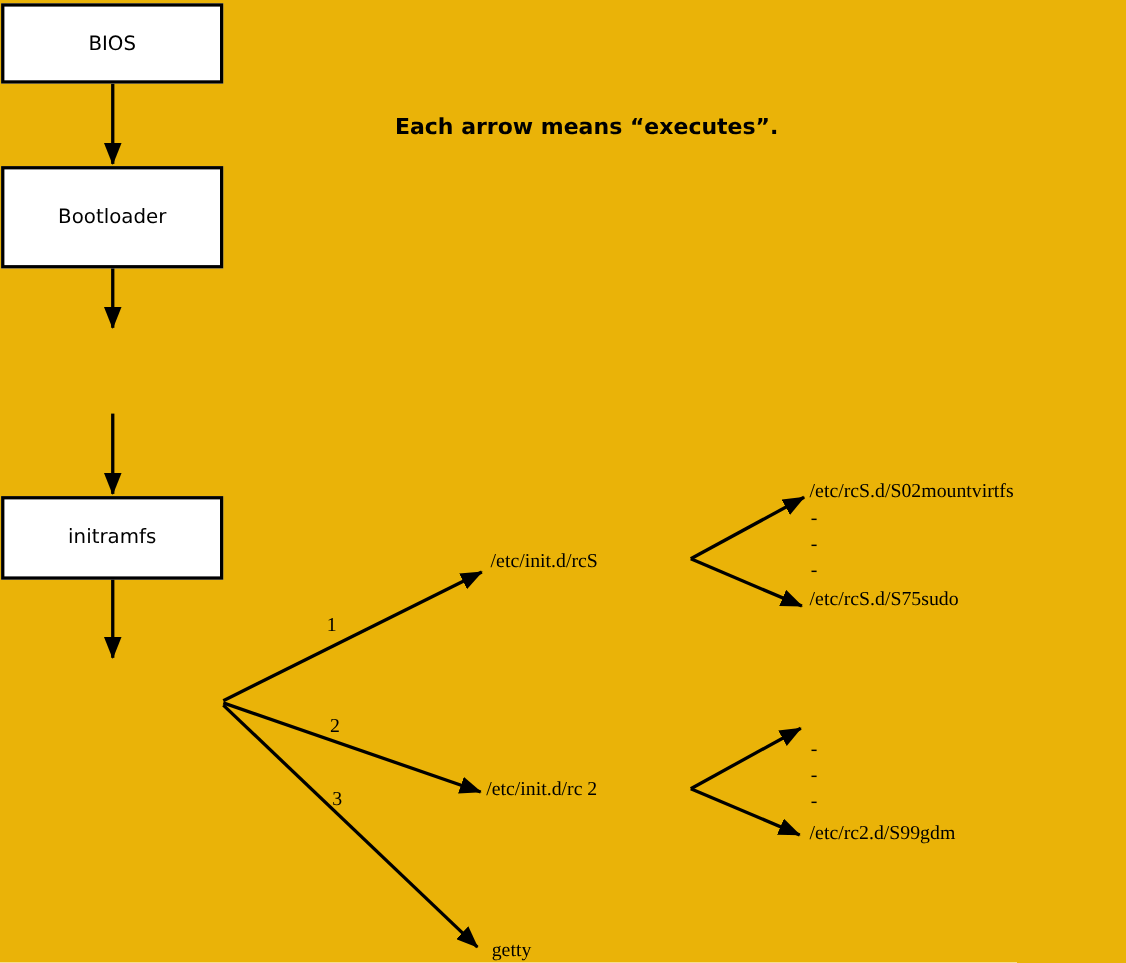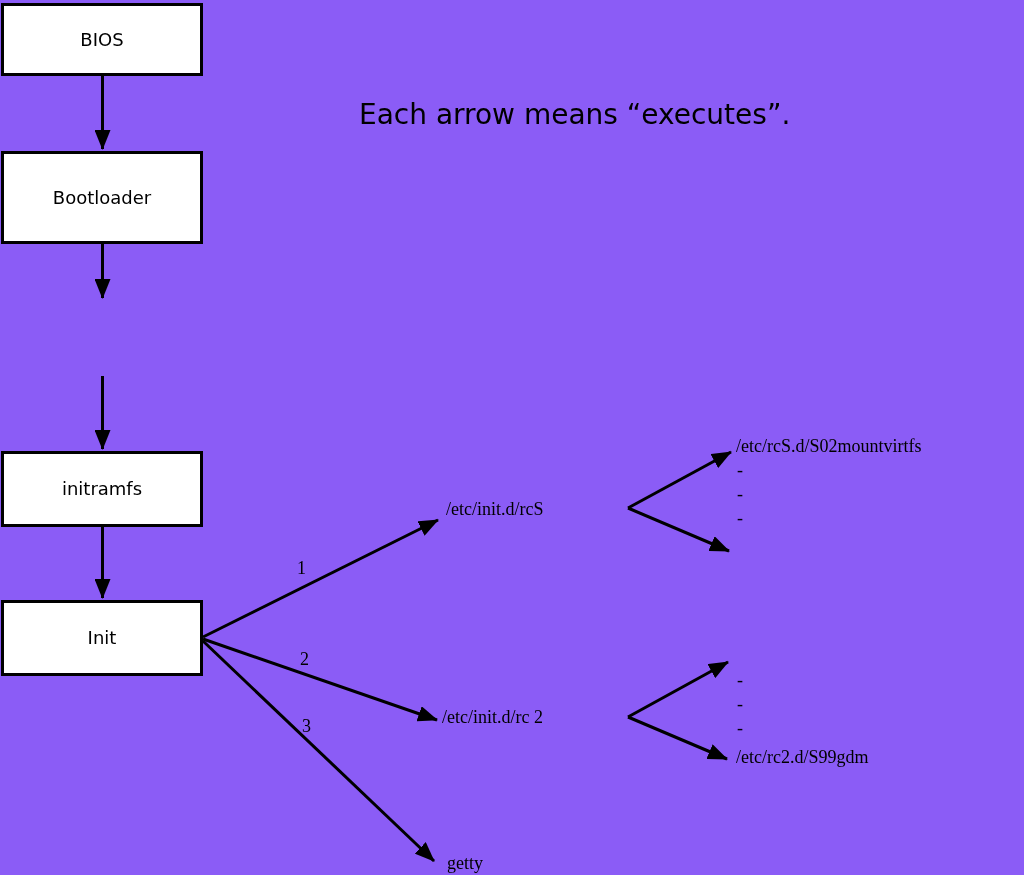--- a/index.html
+++ b/index.html
@@ -4,21 +4,21 @@
 <style>
   html, body {
     margin: 0;
     padding: 0;
     background: #ffffff;
   }
   .canvas {
     position: relative;
     width: 1024px;
     height: 875px;
-    background: #8b5cf6;
+    background: #eab308;
     overflow: hidden;
     font-family: "DejaVu Sans", "Liberation Sans", sans-serif;
     color: #000000;
   }
   .arrow-layer {
     position: absolute;
     left: 0;
     top: 0;
     width: 1024px;
     height: 875px;
@@ -36,23 +36,24 @@
   }
   .node-label {
     font-size: 18px;
     line-height: 22px;
     white-space: nowrap;
   }
   .note-text {
     position: absolute;
     left: 359px;
     top: 103px;
-    font-size: 28px;
+    font-size: 20px;
     line-height: 24px;
     white-space: nowrap;
+    font-weight: bold;
   }
   .mono-label {
     position: absolute;
     font-family: Liberation Serif, serif;
     font-size: 18px;
     line-height: 22px;
     white-space: pre;
   }
 </style>
 </head>
@@ -85,37 +86,35 @@
 
   <div class="node-box" style="top:3px;height:73px">
     <span class="node-label">BIOS</span>
   </div>
   <div class="node-box" style="top:151px;height:93px">
     <span class="node-label">Bootloader</span>
   </div>
   <div class="node-box" style="top:451px;height:76px">
     <span class="node-label">initramfs</span>
   </div>
-  <div class="node-box" style="top:600px;height:76px">
-    <span class="node-label">Init</span>
-  </div>
 
   <div class="note-text">Each arrow means “executes”.</div>
 
   <span class="mono-label" style="left:297px;top:557px">1</span>
   <span class="mono-label" style="left:300px;top:648px">2</span>
   <span class="mono-label" style="left:302px;top:715px">3</span>
 
   <span class="mono-label" style="left:446px;top:498px">/etc/init.d/rcS</span>
   <span class="mono-label" style="left:442px;top:706px">/etc/init.d/rc 2</span>
   <span class="mono-label" style="left:447px;top:852px">getty</span>
 
   <span class="mono-label" style="left:736px;top:435px">/etc/rcS.d/S02mountvirtfs</span>
   <span class="mono-label" style="left:737px;top:459px">-</span>
   <span class="mono-label" style="left:737px;top:483px">-</span>
   <span class="mono-label" style="left:737px;top:507px">-</span>
+  <span class="mono-label" style="left:736px;top:533px">/etc/rcS.d/S75sudo</span>
 
   <span class="mono-label" style="left:737px;top:669px">-</span>
   <span class="mono-label" style="left:737px;top:693px">-</span>
   <span class="mono-label" style="left:737px;top:717px">-</span>
   <span class="mono-label" style="left:736px;top:746px">/etc/rc2.d/S99gdm</span>
 
 </div>
 
 </body></html>

